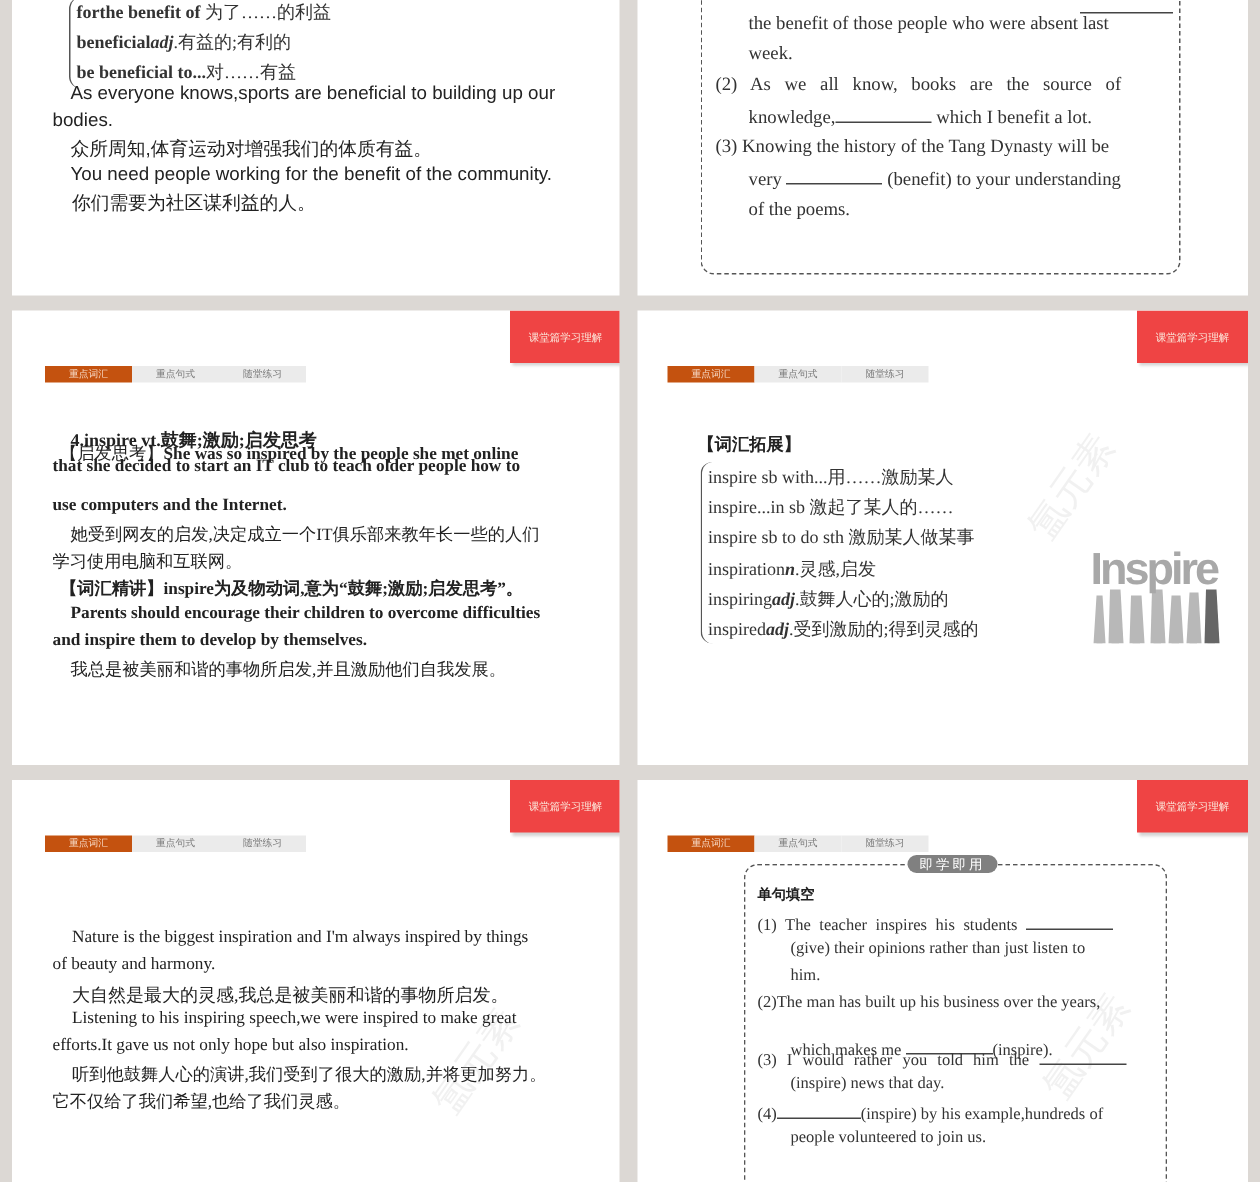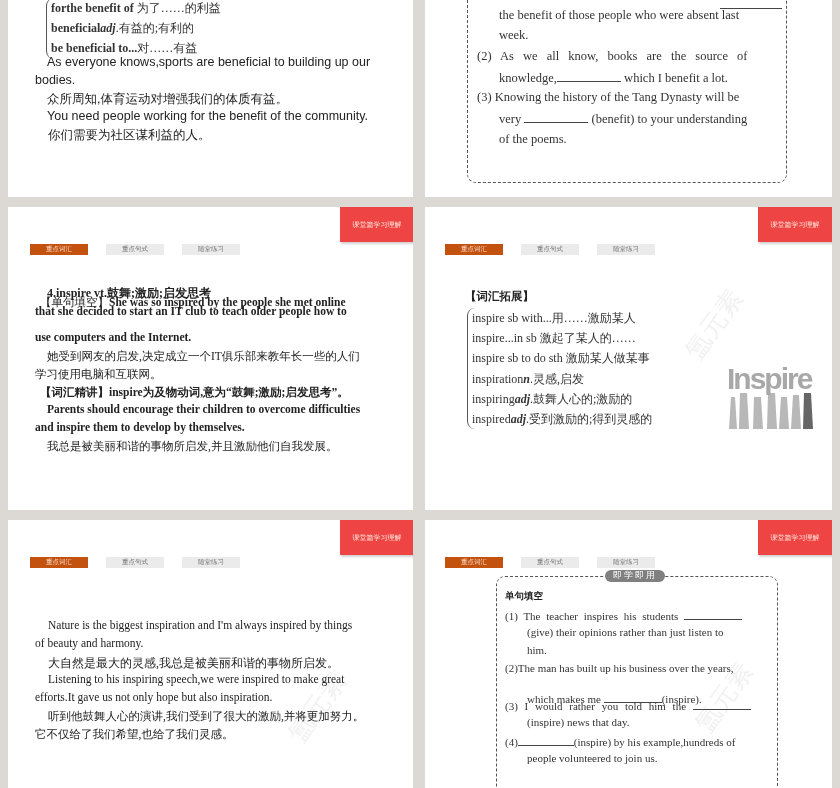--- a/index.html
+++ b/index.html
@@ -21,21 +21,21 @@
 
   .banner {
     position:absolute; top:0; right:0; width:74px; height:35px;
     background:#ef4444; color:#fbe9dc;
     font-family:"DejaVu Sans", sans-serif; font-size:7px;
     display:flex; align-items:center; justify-content:center;
     box-shadow:1px 2px 2px rgba(0,0,0,0.18);
   }
   .s-ml .banner, .s-bl .banner { right:-1px; }
   .tabs {
-    position:absolute; left:22px; top:37px; display:flex; gap:18px;
+    position:absolute; left:22px; top:37px; display:flex; gap:0;
   }
   .s-mr .tabs, .s-br .tabs { left:20px; }
   .tab {
     width:58px; height:11px; background:#ebebeb; color:#777;
     font-family:"DejaVu Sans", sans-serif; font-size:6.5px;
     display:flex; align-items:center; justify-content:center;
   }
   .tab.active { background:#c4520f; color:#f7d9c6; }
 
   
@@ -51,21 +51,21 @@
 
   
   .dbox {
     position:absolute; border:1.5px dashed #555; border-radius:9px;
   }
   .ex-line { position:absolute; font-family:"Liberation Serif", serif; font-size:12.5px; color:#333; white-space:nowrap; text-align:justify; }
   .blank { display:inline-block; border-bottom:1px solid #444; height:11px; vertical-align:baseline; }
 
   .pill {
     position:absolute; background:#808080; color:#fff; border-radius:7px;
-    font-family:Liberation Mono, monospace; font-size:9px; letter-spacing:2px;
+    font-family:Liberation Serif, serif; font-size:9px; letter-spacing:2px;
     padding:0 8px; height:12px; line-height:12px;
   }
   .watermark {
     position:absolute; font-family:"DejaVu Sans", sans-serif; font-size:26px;
     color:rgba(180,180,180,0.18); transform:rotate(-55deg); white-space:nowrap;
   }
   .inspire-img { position:absolute; }
 </style>
 </head>
 <body>
@@ -96,21 +96,21 @@
 </div>
 
 <div class="slide s-ml">
   <div class="banner">课堂篇学习理解</div>
   <div class="tabs">
     <div class="tab active">重点词汇</div>
     <div class="tab">重点句式</div>
     <div class="tab">随堂练习</div>
   </div>
   <div class="p serif bold" style="left:39px; top:78px; font-size:12px;">4.inspire vt.鼓舞;激励;启发思考</div>
-  <div class="p serif" style="left:32px; top:88px; font-size:11.5px;"><span>【单句填空】</span><b>She was so inspired by the people she met online</b></div>
+  <div class="p serif" style="left:32px; top:88px; font-size:11.5px;"><span>【启发思考】</span><b>She was so inspired by the people she met online</b></div>
   <div class="p serif bold" style="left:27px; top:98px; font-size:11.5px;">that she decided to start an IT club to teach older people how to</div>
   <div class="p serif bold" style="left:27px; top:124px; font-size:11.5px;">use computers and the Internet.</div>
   <div class="p serif" style="left:39px; top:142px; font-size:11.5px;">她受到网友的启发,决定成立一个IT俱乐部来教年长一些的人们</div>
   <div class="p serif" style="left:27px; top:160px; font-size:11.5px;text-align:center;">学习使用电脑和互联网。</div>
   <div class="p serif bold" style="left:32px; top:178px; font-size:11.5px;">【词汇精讲】inspire为及物动词,意为“鼓舞;激励;启发思考”。</div>
   <div class="p serif bold" style="left:39px; top:196px; font-size:11.5px;">Parents should encourage their children to overcome difficulties</div>
   <div class="p serif bold" style="left:27px; top:214px; font-size:11.5px;">and inspire them to develop by themselves.</div>
   <div class="p serif" style="left:39px; top:232px; font-size:11.5px;">我总是被美丽和谐的事物所启发,并且激励他们自我发展。</div>
 </div>
 

